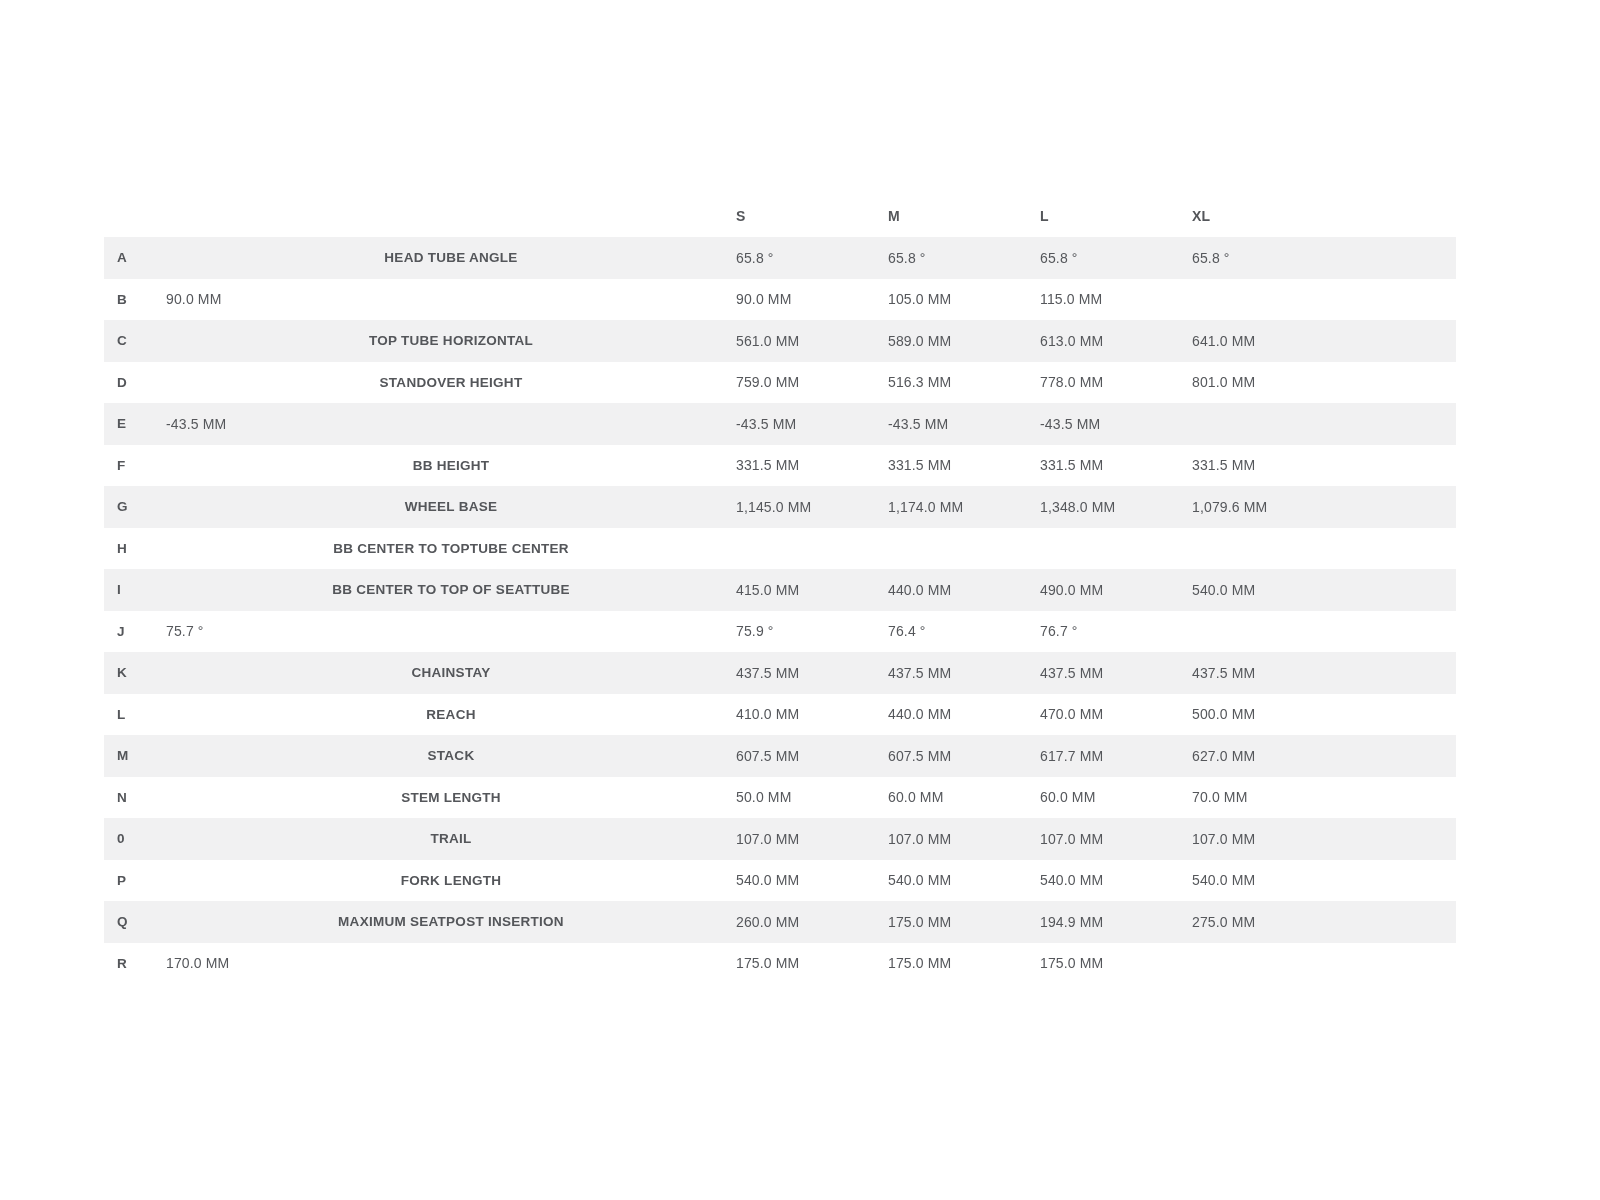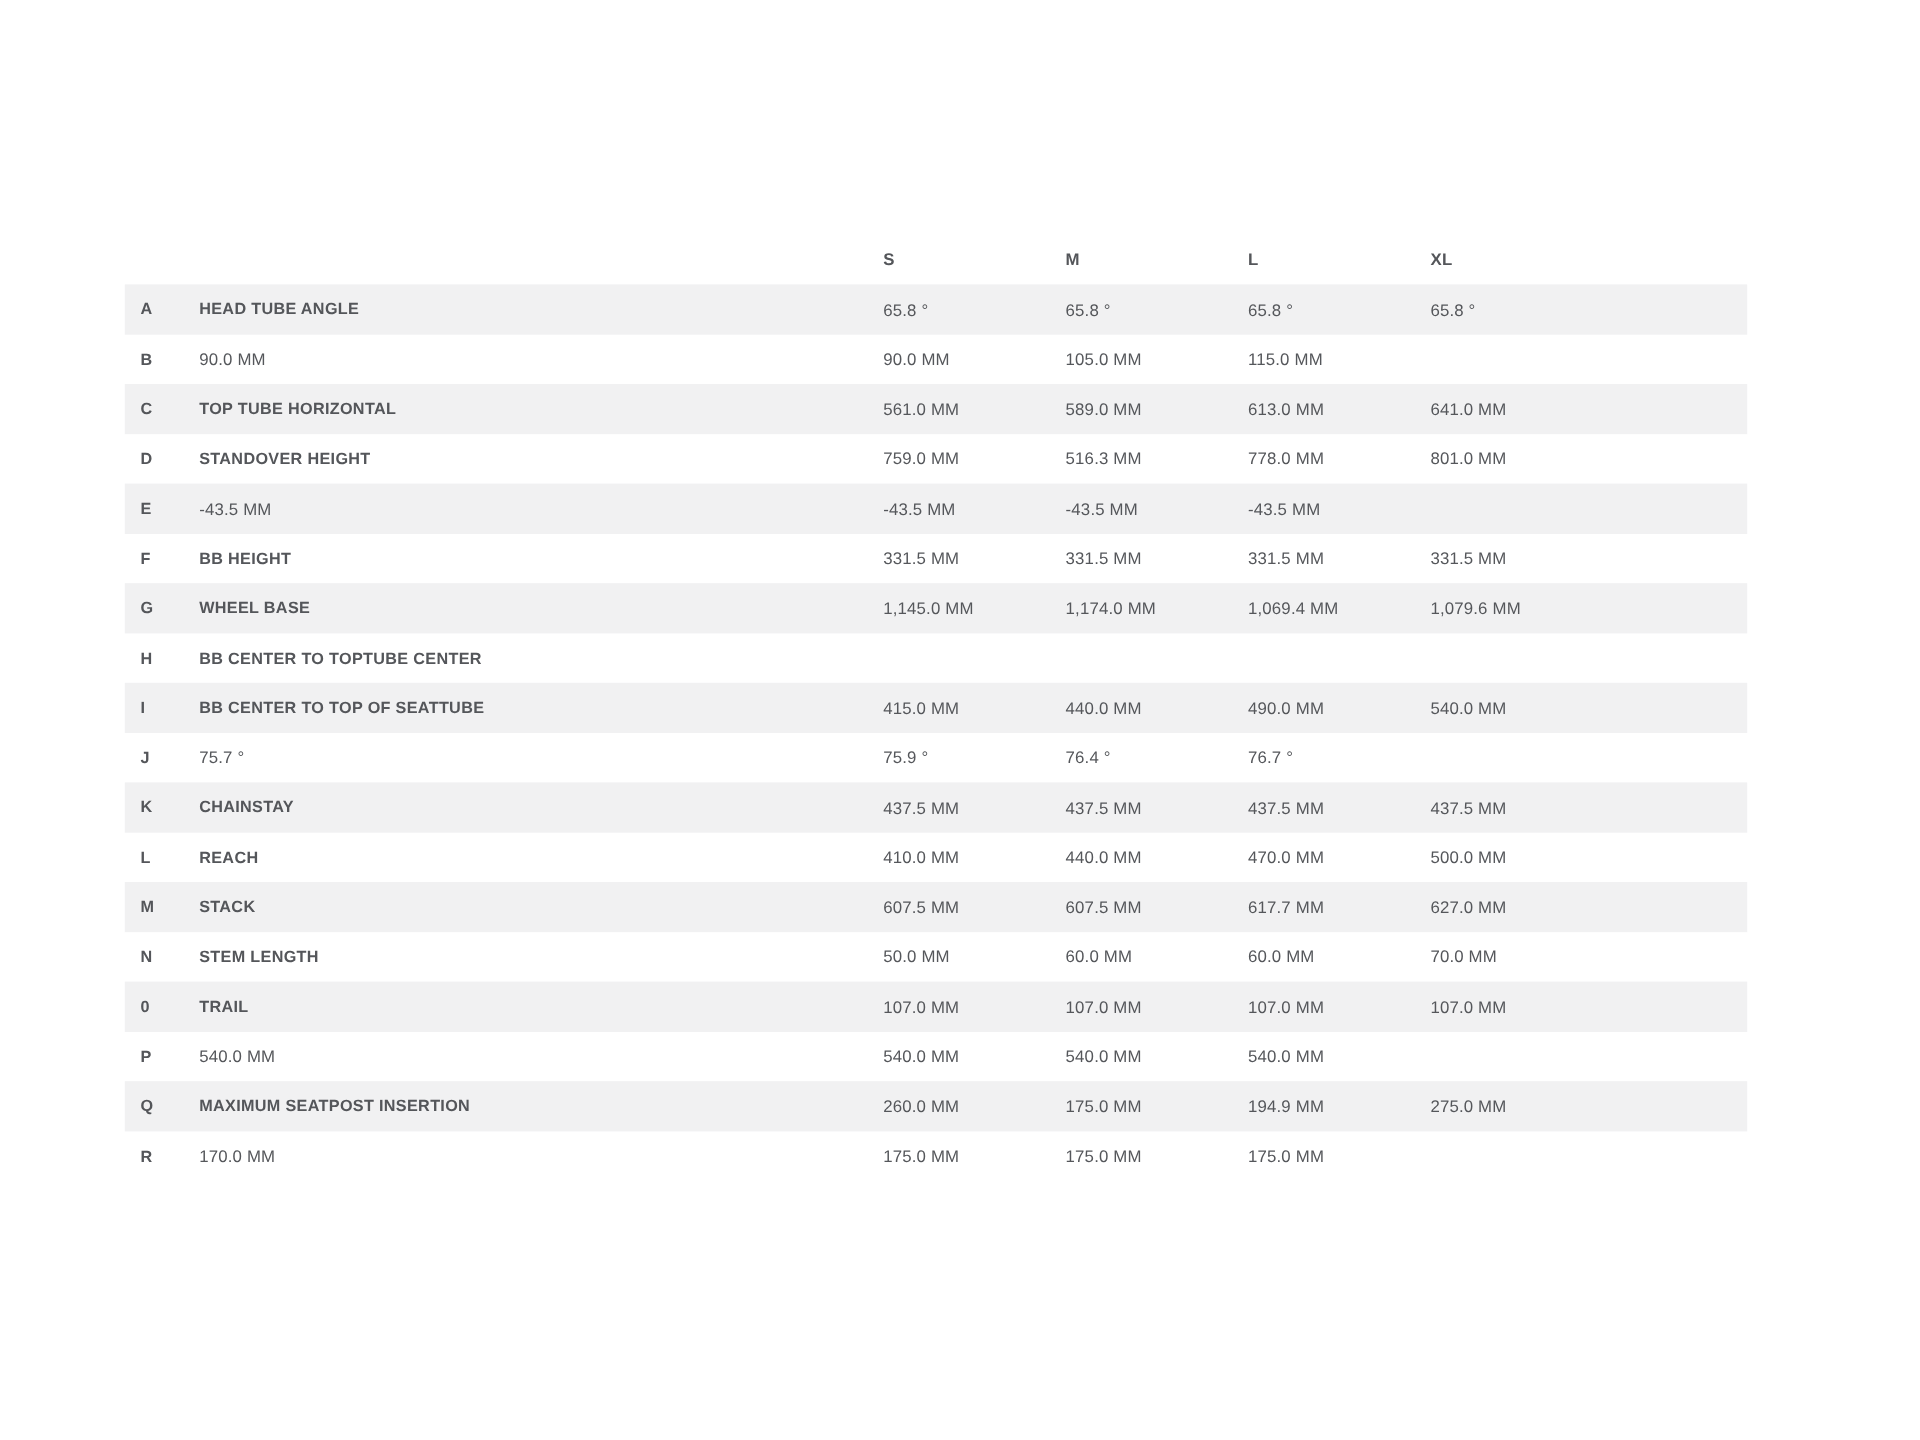--- a/index.html
+++ b/index.html
@@ -34,20 +34,21 @@
   .cell-letter {
     padding-left: 13px;
     font-size: 13.5px;
     font-weight: bold;
     letter-spacing: 0.02em;
   }
   .cell-label {
     font-size: 13.5px;
     font-weight: bold;
     letter-spacing: 0.02em;
+    text-align: center;
   }
   .cell-size-header {
     font-size: 14px;
     font-weight: bold;
     letter-spacing: 0.02em;
   }
   .cell-value {
     font-size: 14px;
     font-weight: normal;
     color: #55575b;
@@ -119,21 +120,21 @@
     <div class="cell-value">331.5 MM</div>
     <div class="cell-value">331.5 MM</div>
     <div class="cell-value">331.5 MM</div>
   </div>
 
   <div class="geo-row striped">
     <div class="cell-letter">G</div>
     <div class="cell-label">WHEEL BASE</div>
     <div class="cell-value">1,145.0 MM</div>
     <div class="cell-value">1,174.0 MM</div>
-    <div class="cell-value">1,069.4 MM</div>
+    <div class="cell-value">1,348.0 MM</div>
     <div class="cell-value">1,079.6 MM</div>
   </div>
 
   <div class="geo-row">
     <div class="cell-letter">H</div>
     <div class="cell-label">BB CENTER TO TOPTUBE CENTER</div>
     <div class="cell-value"></div>
     <div class="cell-value"></div>
     <div class="cell-value"></div>
     <div class="cell-value"></div>
@@ -196,20 +197,21 @@
     <div class="cell-letter">0</div>
     <div class="cell-label">TRAIL</div>
     <div class="cell-value">107.0 MM</div>
     <div class="cell-value">107.0 MM</div>
     <div class="cell-value">107.0 MM</div>
     <div class="cell-value">107.0 MM</div>
   </div>
 
   <div class="geo-row">
     <div class="cell-letter">P</div>
+    <div class="cell-label">FORK LENGTH</div>
     <div class="cell-value">540.0 MM</div>
     <div class="cell-value">540.0 MM</div>
     <div class="cell-value">540.0 MM</div>
     <div class="cell-value">540.0 MM</div>
   </div>
 
   <div class="geo-row striped">
     <div class="cell-letter">Q</div>
     <div class="cell-label">MAXIMUM SEATPOST INSERTION</div>
     <div class="cell-value">260.0 MM</div>

